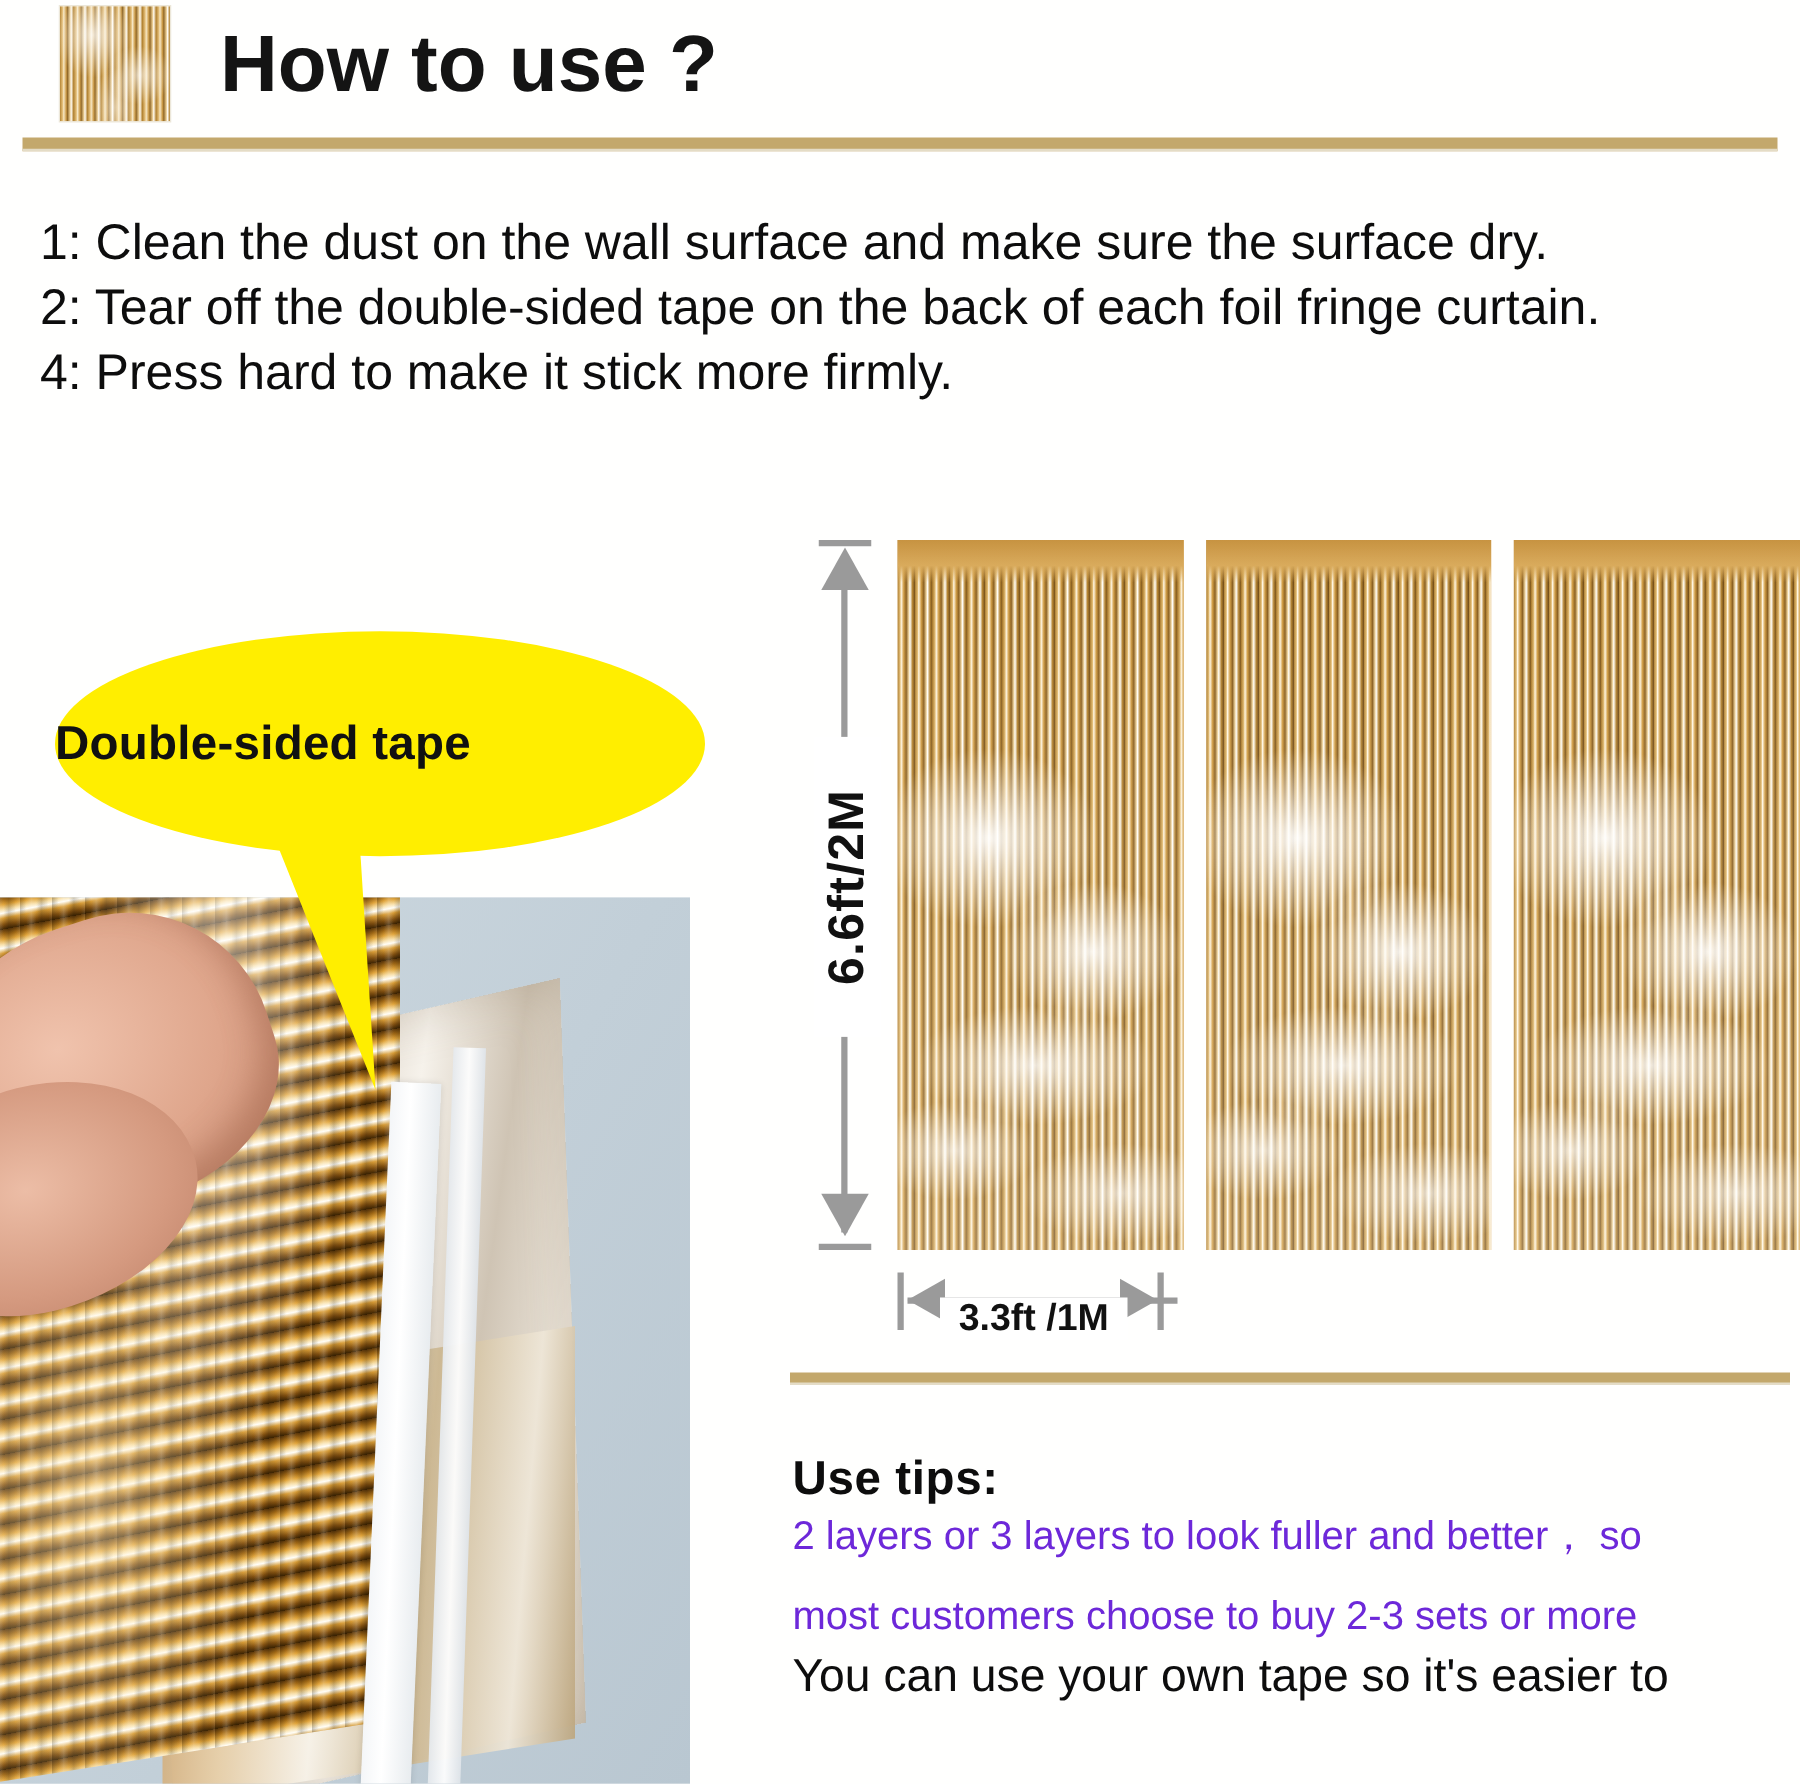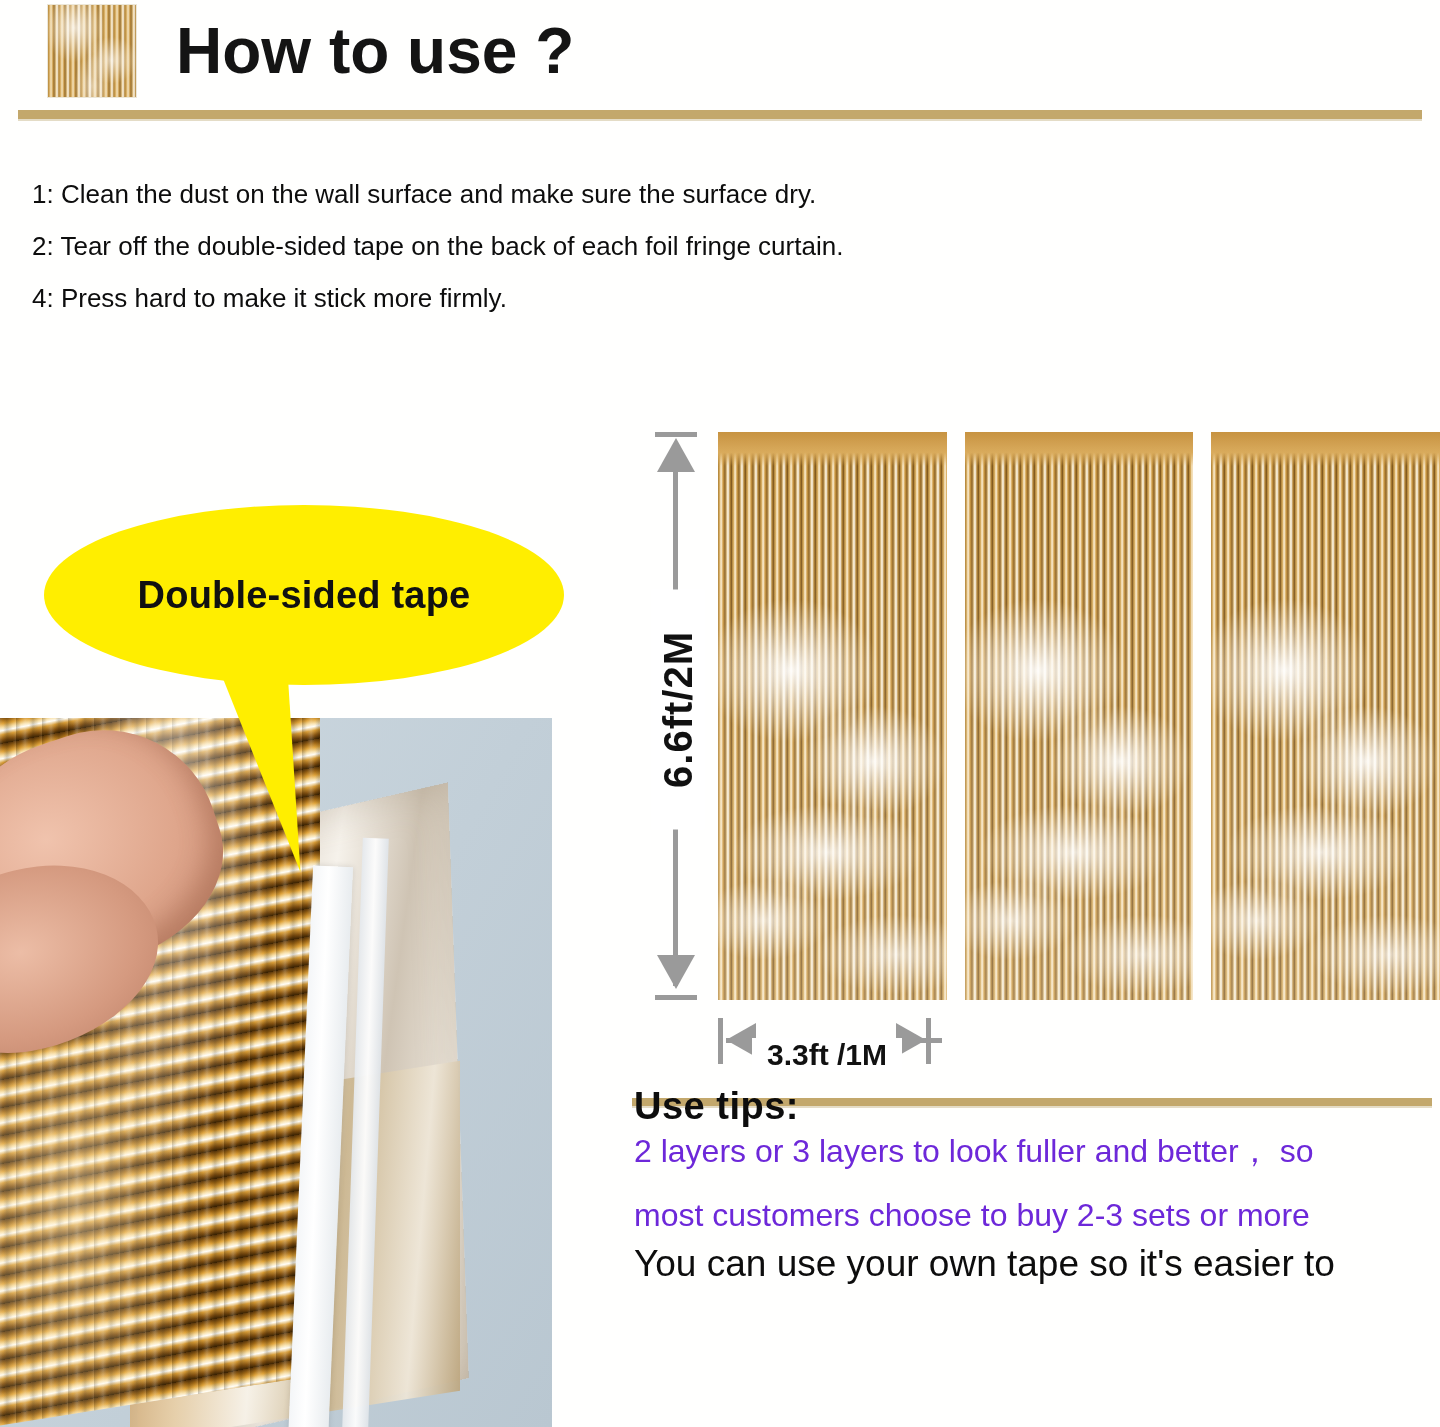--- a/index.html
+++ b/index.html
@@ -47,21 +47,21 @@
     position:absolute; left:18px; top:110px; width:1404px; height:11px;
     background:#c3a86c;
     border-bottom:2px solid #e4dcc6;
   }
 
   
   #steps-list {
     position:absolute; left:32px; top:168px; width:1390px;
   }
   .step-line {
-    font-size:26px; line-height:52px; color:#0d0d0d;
+    font-size:40px; line-height:52px; color:#0d0d0d;
     white-space:nowrap;
     font-family:"Liberation Sans", sans-serif;
   }
 
   
   #tape-photo {
     position:absolute; left:0px; top:718px; width:552px; height:709px;
     overflow:hidden;
     background:#c6d2da;
   }
@@ -136,21 +136,21 @@
     background:radial-gradient(ellipse at 45% 45%, #ecbda6 0%, #d59a80 60%, #bd8066 100%);
     border-radius:50% 50% 55% 45% / 55% 50% 50% 45%;
     transform:rotate(-14deg);
   }
 
   
   #callout-group { position:absolute; left:0; top:0; width:620px; height:1120px; pointer-events:none; }
   #callout-bubble {
     position:absolute; left:44px; top:505px; width:520px; height:180px;
     background:#ffee00; border-radius:50%;
-    display:flex; align-items:center; justify-content:center;
+    display:flex; align-items:center; justify-content:flex-start;
     pointer-events:auto;
   }
   #callout-label {
     font-size:38px; font-weight:bold; color:#111;
     letter-spacing:.2px; white-space:nowrap;
     font-family:"Liberation Sans", sans-serif;
   }
   #callout-tail {
     position:absolute; left:228px; top:640px; width:0; height:0;
     border-left:52px solid transparent;
@@ -255,21 +255,21 @@
     font-family:"Liberation Sans", sans-serif;
   }
 
   
   #tips-rule {
     position:absolute; left:632px; top:1098px; width:800px; height:10px;
     background:#c3a86c;
     border-bottom:2px solid #e4dcc6;
   }
   #tips-section {
-    position:absolute; left:634px; top:1084px; width:806px;
+    position:absolute; left:634px; top:1161px; width:806px;
   }
   #tips-heading {
     font-size:38px; font-weight:bold; color:#0d0d0d; line-height:44px;
     letter-spacing:.5px;
     font-family:"Liberation Sans", sans-serif;
   }
   .tip-red {
     font-size:32px; color:#6d28d9; line-height:42px; white-space:nowrap;
     font-family:"Liberation Sans", sans-serif;
   }

